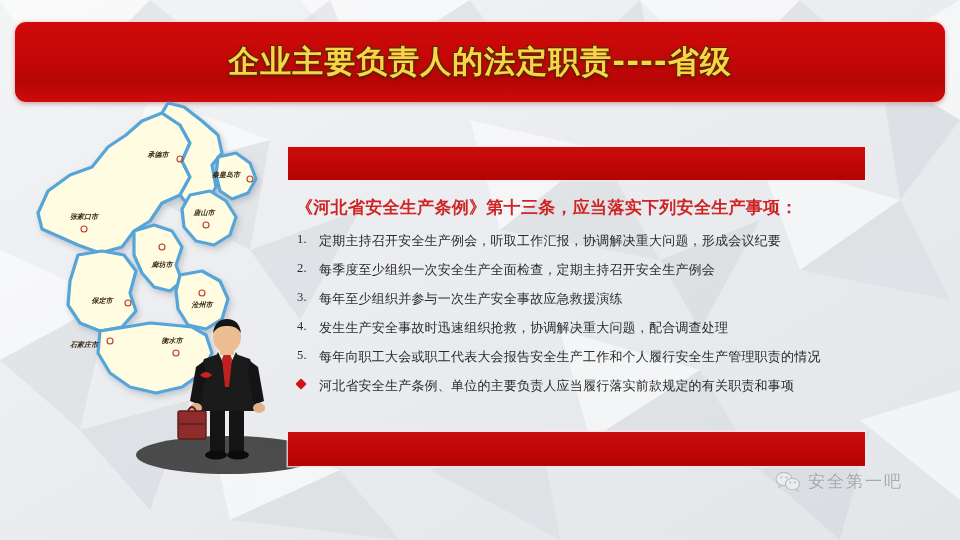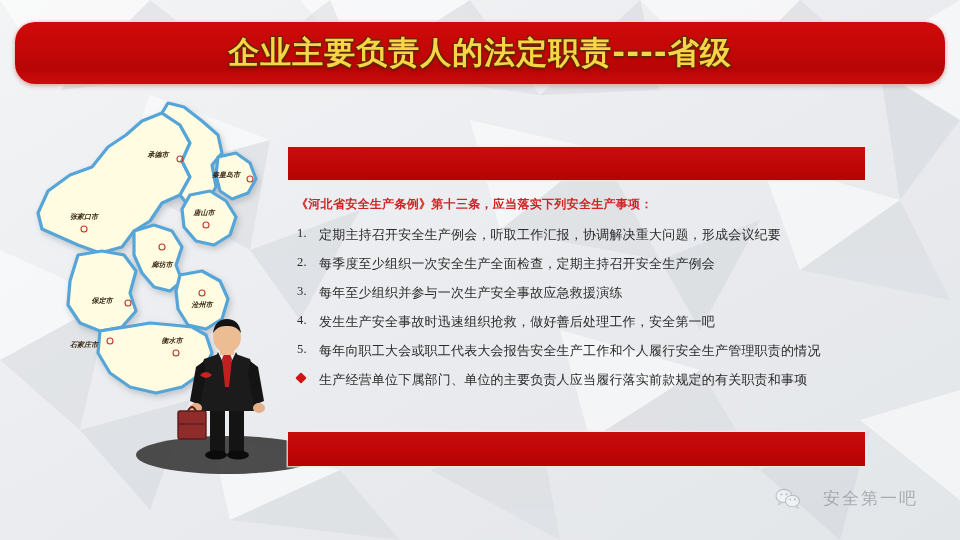--- a/index.html
+++ b/index.html
@@ -10,22 +10,22 @@
     background:#eceef0;
   }
   .slide{position:relative;width:960px;height:540px;overflow:hidden;background:#edeff1;}
 
   
   .bg{position:absolute;inset:0;overflow:hidden;}
   .bg svg{position:absolute;inset:0;width:960px;height:540px;display:block;}
 
   
   .title-banner{
-    position:absolute;left:15px;top:22px;width:930px;height:62px;
-    border-radius:20px;
+    position:absolute;left:15px;top:22px;width:930px;height:80px;
+    border-radius:11px;
     background:linear-gradient(180deg,#d00a0a 0%,#c40707 45%,#b70505 75%,#ce0b0b 100%);
     box-shadow:0 2px 5px rgba(120,0,0,.28), 0 0 0 2px rgba(255,225,225,.55);
     display:flex;align-items:center;justify-content:center;
   }
   .title-text{
     font-family:"DejaVu Sans","Liberation Sans",sans-serif;
     font-size:31px;font-weight:bold;letter-spacing:1px;
     color:#f8d447;
     text-shadow:
       -1px -1px 0 #5b2a00, 1px -1px 0 #5b2a00, -1px 1px 0 #5b2a00, 1px 1px 0 #5b2a00,
@@ -52,21 +52,21 @@
     box-shadow:0 0 0 1.5px rgba(255,230,230,.75);
   }
   .bar-bottom{
     position:absolute;left:288px;top:432px;width:577px;height:34px;
     background:linear-gradient(180deg,#c90d0d 0%,#bf0606 55%,#b40404 100%);
     box-shadow:0 0 0 1.5px rgba(255,230,230,.75);
   }
 
   .content{position:absolute;left:288px;top:196px;width:600px;}
   .lead{
-    font-size:12px;color:#cf2424;font-weight:bold;letter-spacing:.3px;
+    font-size:17px;color:#cf2424;font-weight:bold;letter-spacing:.3px;
     margin:0 0 13px 8px;white-space:nowrap;
   }
   .list{list-style:none;margin:0;padding:0;}
   .list li{
     display:flex;align-items:flex-start;
     margin-bottom:11px;
     font-size:13px;color:#2b2b2b;letter-spacing:.2px;white-space:nowrap;
   }
   .num{
     width:22px;flex:0 0 22px;text-align:left;margin-left:9px;
@@ -79,21 +79,21 @@
     width:22px;flex:0 0 22px;margin-left:9px;display:flex;align-items:center;
     padding-top:3px;
   }
   .diamond i{
     display:block;width:8px;height:8px;background:#d01414;
     transform:rotate(45deg);border-radius:1px;
   }
 
   
   .watermark{
-    position:absolute;left:775px;top:487px;display:flex;align-items:center;gap:22px;
+    position:absolute;left:775px;top:470px;display:flex;align-items:center;gap:7px;
     opacity:.45;
   }
   .wm-text{
     font-size:17px;color:#5c6168;letter-spacing:2px;font-weight:normal;
     text-shadow:0 0 1px rgba(255,255,255,.9);
   }
 </style>
 </head>
 <body>
 
@@ -271,31 +271,31 @@
       <li>
         <span class="num">2.</span>
         <span class="li-text">每季度至少组织一次安全生产全面检查，定期主持召开安全生产例会</span>
       </li>
       <li>
         <span class="num">3.</span>
         <span class="li-text">每年至少组织并参与一次生产安全事故应急救援演练</span>
       </li>
       <li>
         <span class="num">4.</span>
-        <span class="li-text">发生生产安全事故时迅速组织抢救，做好善后处理工作，安全第一吧</span>
+        <span class="li-text">发生生产安全事故时迅速组织抢救，协调解决重大问题，配合调查处理</span>
       </li>
       <li>
         <span class="num">5.</span>
         <span class="li-text">每年向职工大会或职工代表大会报告安全生产工作和个人履行安全生产管理职责的情况</span>
       </li>
       <li class="diamond-row">
         <span class="diamond">
             <i></i>
           </span>
-        <span class="li-text">生产经营单位下属部门、单位的主要负责人应当履行落实前款规定的有关职责和事项</span>
+        <span class="li-text">河北省安全生产条例、单位的主要负责人应当履行落实前款规定的有关职责和事项</span>
       </li>
     </ul>
   </div>
 
   <div class="bar-bottom"></div>
 
   <div class="watermark">
     <svg width="26" height="22" viewBox="0 0 26 22" aria-hidden="true">
       <ellipse cx="9" cy="8" rx="8" ry="6.6" fill="#ffffff" stroke="#8d949c" stroke-width="1.1"></ellipse>
       <path d="M5,13.5 L3,17 L7,14.6 Z" fill="#ffffff" stroke="#8d949c" stroke-width="1"></path>

